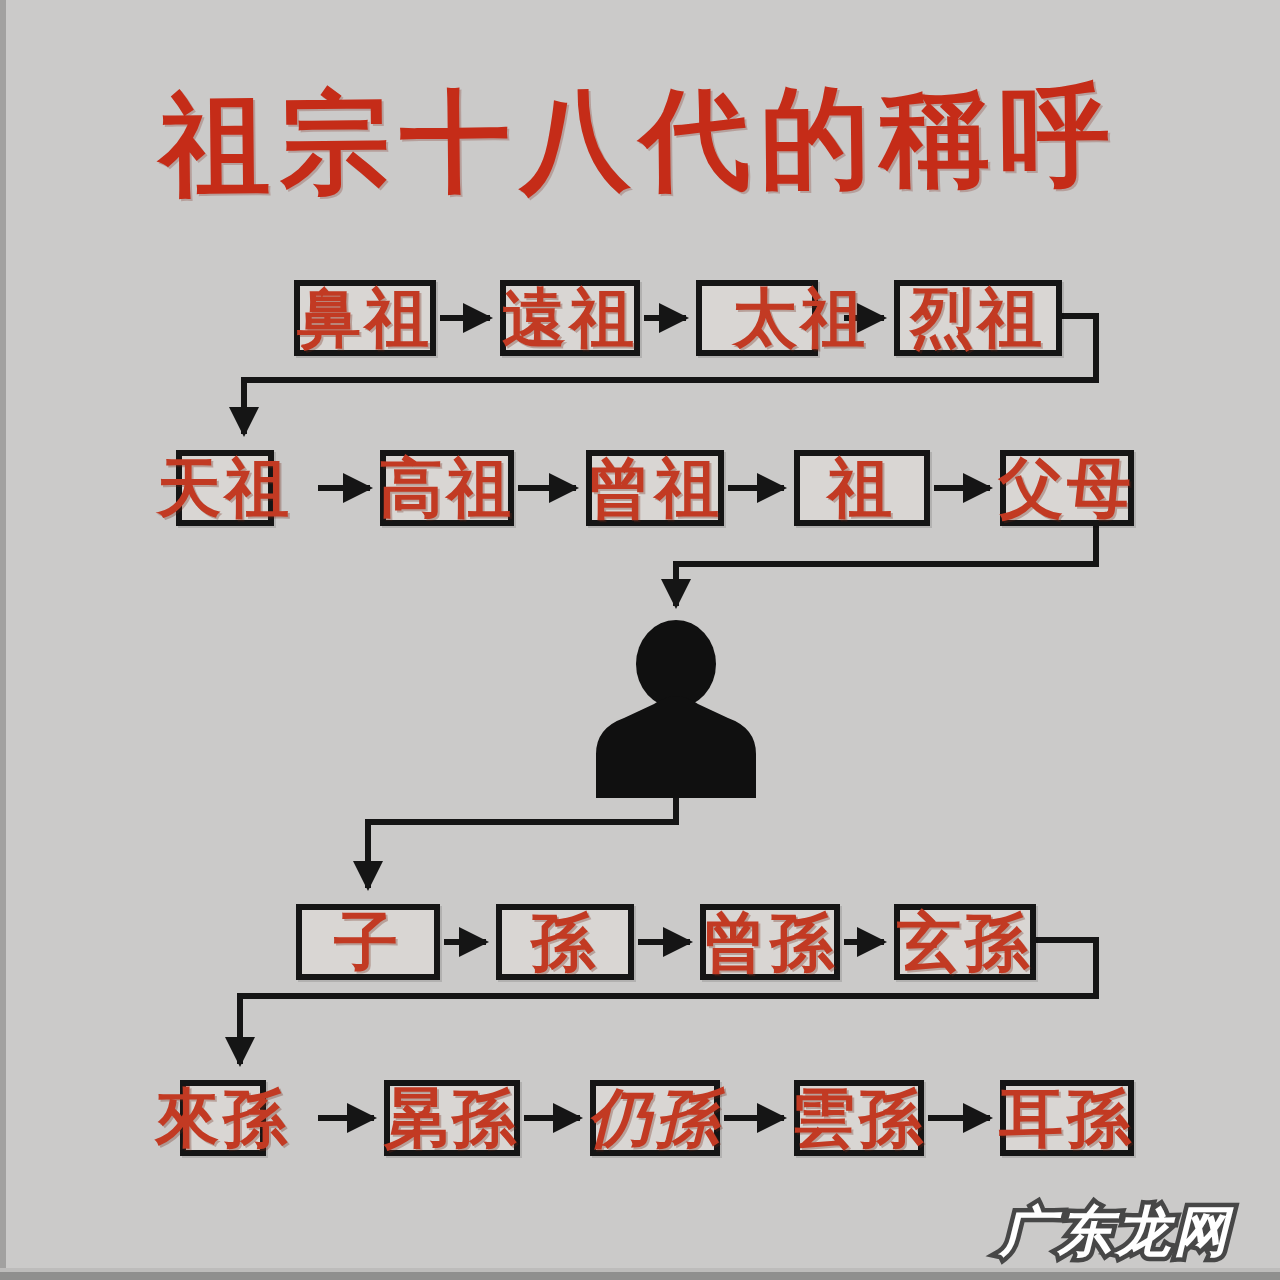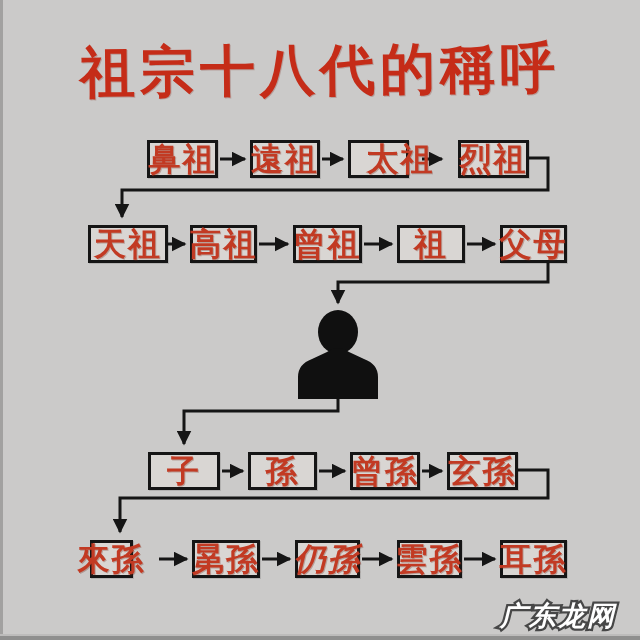--- a/index.html
+++ b/index.html
@@ -135,24 +135,24 @@
   <div id="boxLayer">
       <div class="gbox" style="left: 147px; top: 140px; width: 71px;">
         <span>鼻祖</span>
       </div>
       <div class="gbox" style="left: 250px; top: 140px; width: 70px;">
         <span>遠祖</span>
       </div>
       <div class="gbox" style="left: 348px; top: 140px; width: 61px; padding-left: 44px;">
         <span>太祖</span>
       </div>
-      <div class="gbox" style="left: 458px; top: 140px; width: 71px; align-items: center;">
+      <div class="gbox" style="left: 447px; top: 140px; width: 84px; align-items: center;">
         <span>烈祖</span>
       </div>
-      <div class="gbox" style="left: 88px; top: 225px; width: 80px;">
+      <div class="gbox" style="left: 88px; top: 225px; width: 49px;">
         <span>天祖</span>
       </div>
       <div class="gbox" style="left: 190px; top: 225px; width: 67px;">
         <span>高祖</span>
       </div>
       <div class="gbox" style="left: 293px; top: 225px; width: 69px;">
         <span>曾祖</span>
       </div>
       <div class="gbox" style="left: 397px; top: 225px; width: 68px;">
         <span>祖</span>

